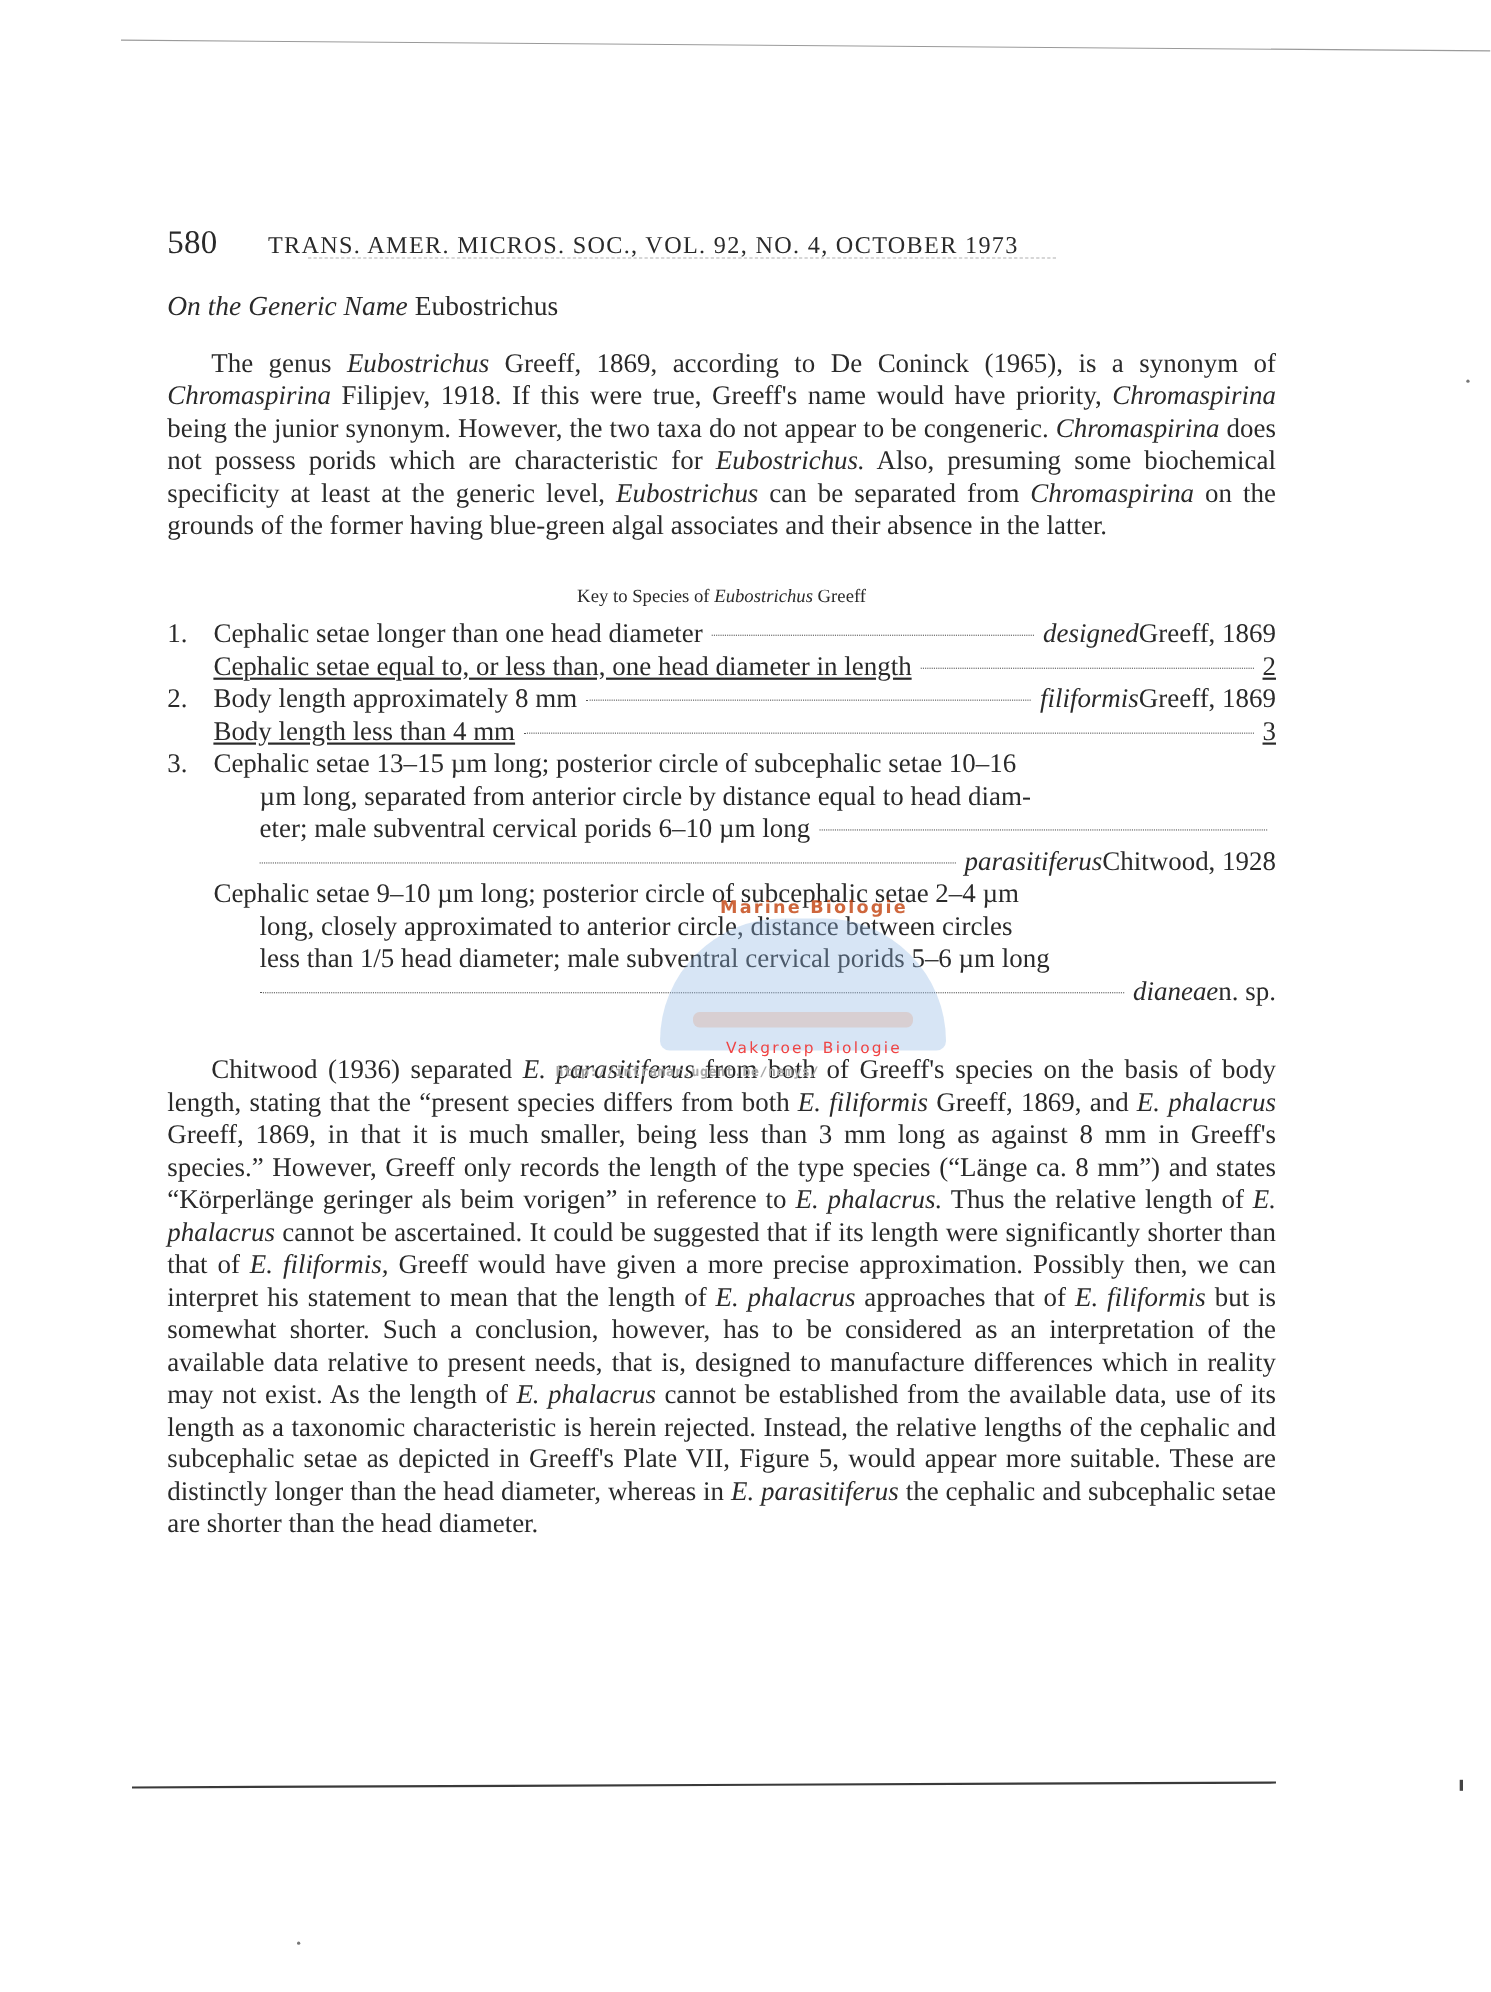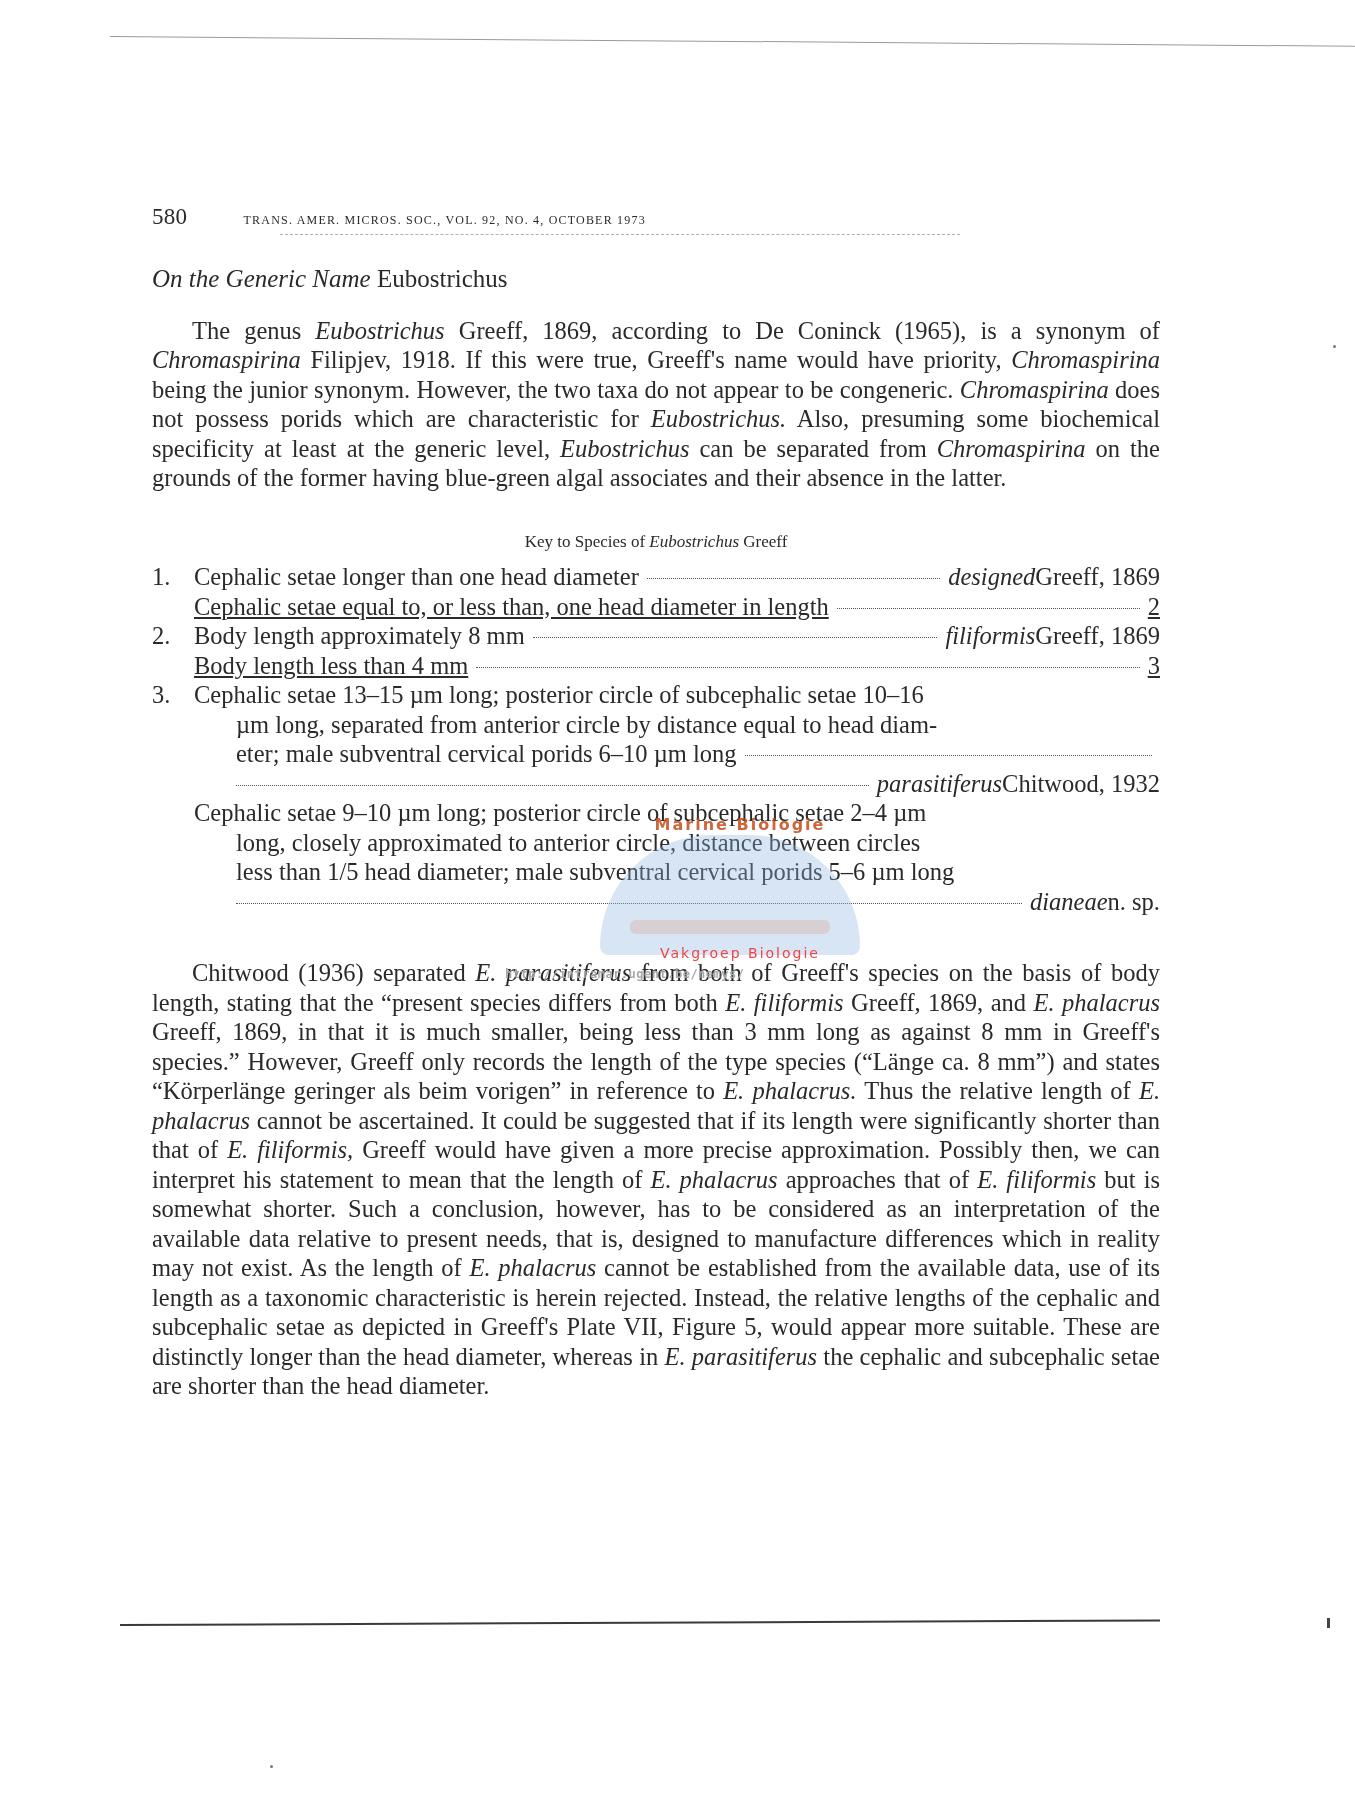--- a/index.html
+++ b/index.html
@@ -4,22 +4,22 @@
 <style>
   html, body { margin: 0; padding: 0; background: #ffffff; }
   body { width: 1355px; height: 1811px; position: relative; overflow: hidden;
          font-family: "Liberation Serif", "DejaVu Serif", serif; color: #2a2a2a; }
   .scan-line-top { position: absolute; left: 110px; top: 36px; width: 1245px; height: 0;
          border-top: 1.5px solid #9a9a9a; transform: rotate(0.45deg); transform-origin: left center; }
   .scan-line-bottom { position: absolute; left: 120px; top: 1624px; width: 1040px; height: 0;
          border-top: 2px solid #3a3a3a; transform: rotate(-0.25deg); transform-origin: left center; }
   .edge-mark { position: absolute; left: 1327px; top: 1618px; width: 3px; height: 10px; background: #444; }
   .header { position: absolute; top: 204px; left: 152px; width: 900px; font-size: 21px; letter-spacing: 0.3px; }
-  .page-number { display: inline-block; width: 86px; font-size: 23px; }
-  .running-head { font-size: 12px; letter-spacing: 1.2px; }
+  .page-number { display: inline-block; width: 86px; font-size: 30px; }
+  .running-head { font-size: 22px; letter-spacing: 1.2px; }
   .header-rule { position: absolute; top: 234px; left: 280px; width: 680px; height: 0;
          border-top: 1px dashed #b0b0b0; }
   .content { position: absolute; left: 152px; top: 264px; width: 1008px;
          font-size: 24.5px; line-height: 29.5px; text-align: justify; }
   .section-heading { margin: 0 0 22px 0; font-weight: normal; font-size: 25px; }
   .section-heading .it { font-style: italic; }
   p { margin: 0; text-indent: 40px; }
   .it { font-style: italic; }
   .key-title { text-align: center; margin: 34px 0 6px 0; font-size: 17px; }
   .key { position: relative; }
@@ -105,21 +105,21 @@
     <div class="key-line" style="padding-left:84px">
       <span>µm long, separated from anterior circle by distance equal to head diam-</span>
     </div>
     <div class="key-line" style="padding-left:84px">
       <span>eter; male subventral cervical porids 6–10 µm long</span>
       <span class="leader"></span>
     </div>
     <div class="key-line" style="padding-left:84px">
       <span class="leader" style="margin-left:0"></span>
       <span class="it">parasitiferus</span>
-        <span> Chitwood, 1932</span>
+        <span> Chitwood, 1928</span>
     </div>
 
     <div class="key-line" style="padding-left:42px">
       <span>Cephalic setae 9–10 µm long; posterior circle of subcephalic setae 2–4 µm</span>
     </div>
     <div class="key-line" style="padding-left:84px">
       <span>long, closely approximated to anterior circle, distance between circles</span>
     </div>
     <div class="key-line" style="padding-left:84px">
       <span>less than 1/5 head diameter; male subventral cervical porids 5–6 µm long</span>

